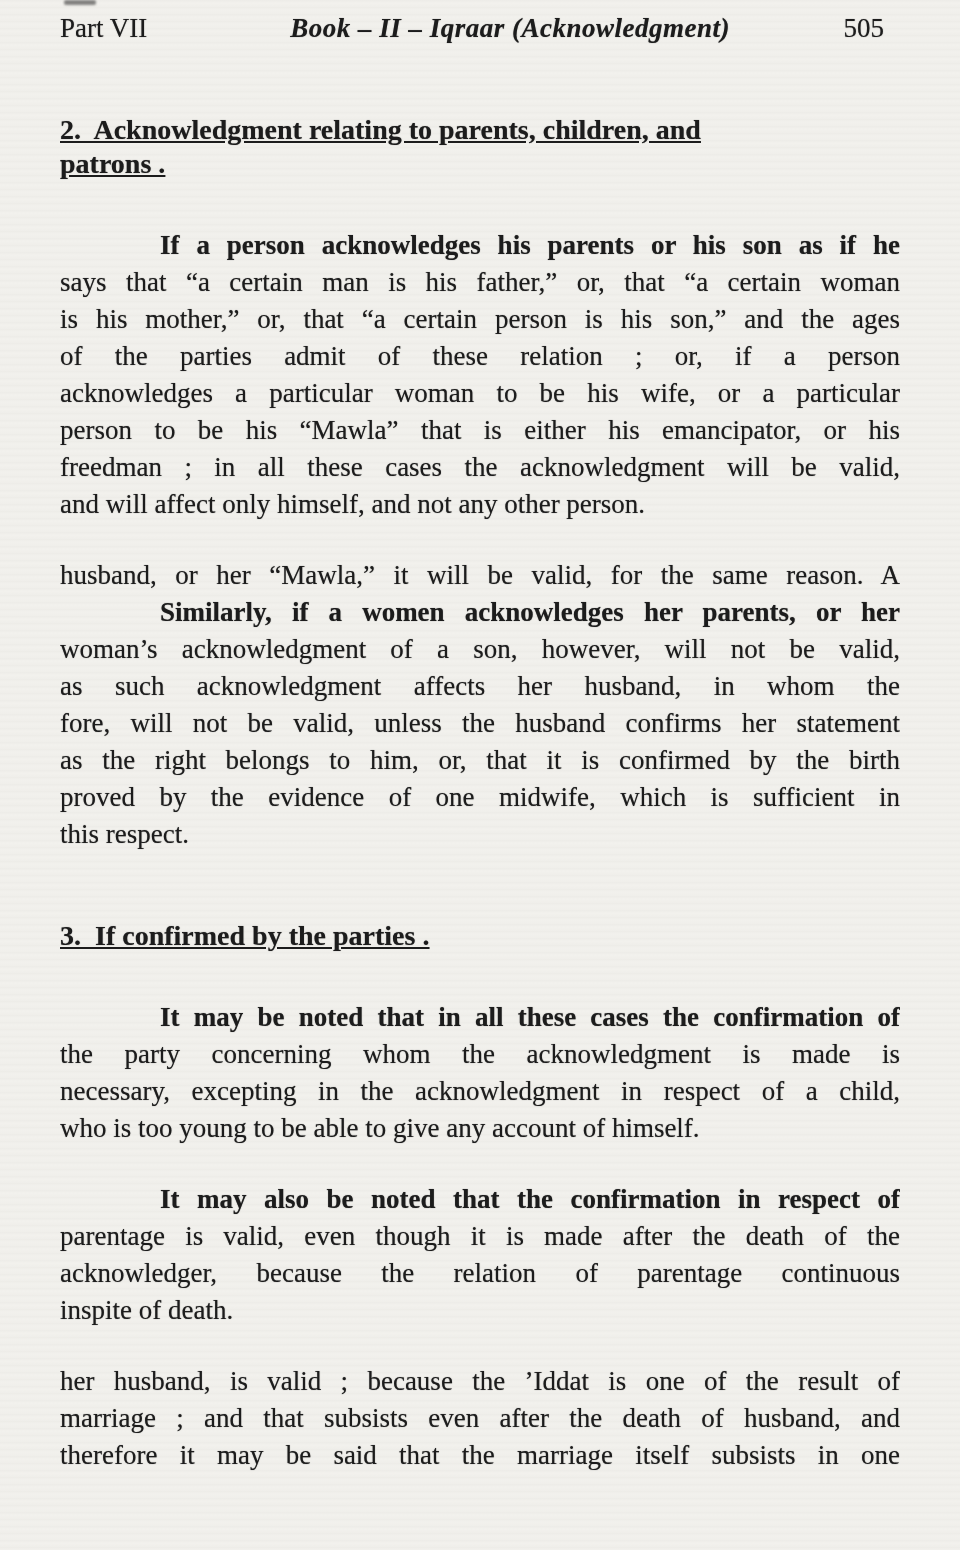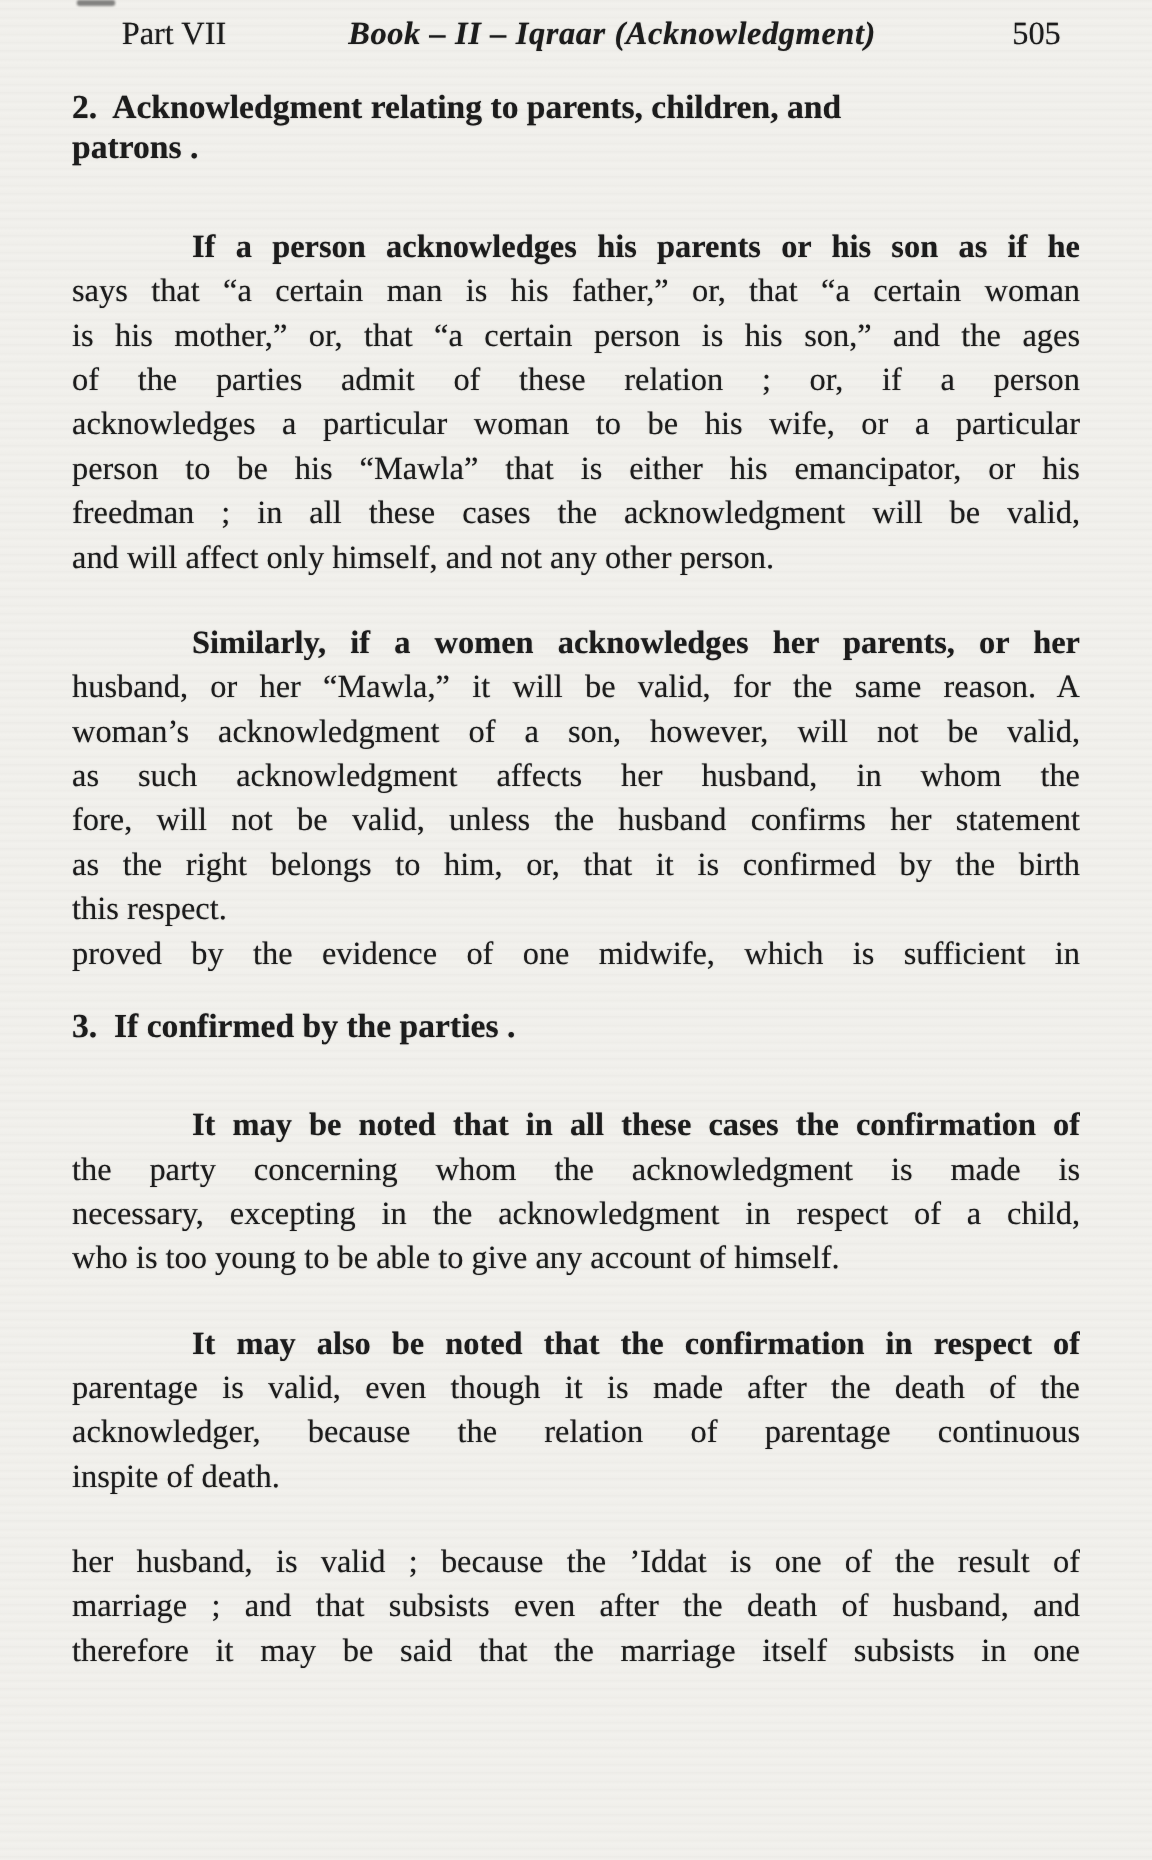--- a/index.html
+++ b/index.html
@@ -46,30 +46,31 @@
   .page-text {
     text-shadow: 0 0 1px rgba(28,28,28,0.55);
   }
   .header {
     display: grid;
     grid-template-columns: 170px 1fr 170px;
     align-items: baseline;
     font-size: 27px;
     line-height: 37px;
   }
-  .header .h-left   { text-align: center; }
+  .header .h-left   { text-align: left; }
   .header .h-center { text-align: right; font-style: italic; font-weight: 600; letter-spacing: 0.5px; }
   .header .h-right  { text-align: right; padding-right: 16px; }
 
   .block { margin-top: 34px; }
   .block.heading {
-    margin-top: 26px;
+    margin-top: 66px;
     font-weight: bold;
     font-size: 28px;
     line-height: 34px;
+    text-decoration: underline;
   }
   .block.heading + .block.paragraph { margin-top: 46px; }
   .block.paragraph {
     font-size: 27px;
     line-height: 37px;
   }
   .line {
     max-height: 37px;
     overflow: hidden;
   }
@@ -109,28 +110,28 @@
         <div class="line just indent">If a person acknowledges his parents or his son as if he</div>
         <div class="line just">says that “a certain man is his father,” or, that “a certain woman</div>
         <div class="line just">is his mother,” or, that “a certain person is his son,” and the ages</div>
         <div class="line just">of the parties admit of these relation ; or, if a person</div>
         <div class="line just">acknowledges a particular woman to be his wife, or a particular</div>
         <div class="line just">person to be his “Mawla” that is either his emancipator, or his</div>
         <div class="line just">freedman ; in all these cases the acknowledgment will be valid,</div>
         <div class="line just last">and will affect only himself, and not any other person.</div>
       </div>
       <div class="block paragraph">
+        <div class="line just">husband, or her “Mawla,” it will be valid, for the same reason. A</div>
         <div class="line just indent">Similarly, if a women acknowledges her parents, or her</div>
-        <div class="line just">husband, or her “Mawla,” it will be valid, for the same reason. A</div>
         <div class="line just">woman’s acknowledgment of a son, however, will not be valid,</div>
         <div class="line just">as such acknowledgment affects her husband, in whom the</div>
         <div class="line just">fore, will not be valid, unless the husband confirms her statement</div>
         <div class="line just">as the right belongs to him, or, that it is confirmed by the birth</div>
+        <div class="line just">proved by the evidence of one midwife, which is sufficient in</div>
         <div class="line just last">this respect.</div>
-        <div class="line just">proved by the evidence of one midwife, which is sufficient in</div>
       </div>
       <div class="block heading">
         <div class="line">3.&nbsp; If confirmed by the parties .</div>
       </div>
       <div class="block paragraph">
         <div class="line just indent">It may be noted that in all these cases the confirmation of</div>
         <div class="line just">the party concerning whom the acknowledgment is made is</div>
         <div class="line just">necessary, excepting in the acknowledgment in respect of a child,</div>
         <div class="line just last">who is too young to be able to give any account of himself.</div>
       </div>

